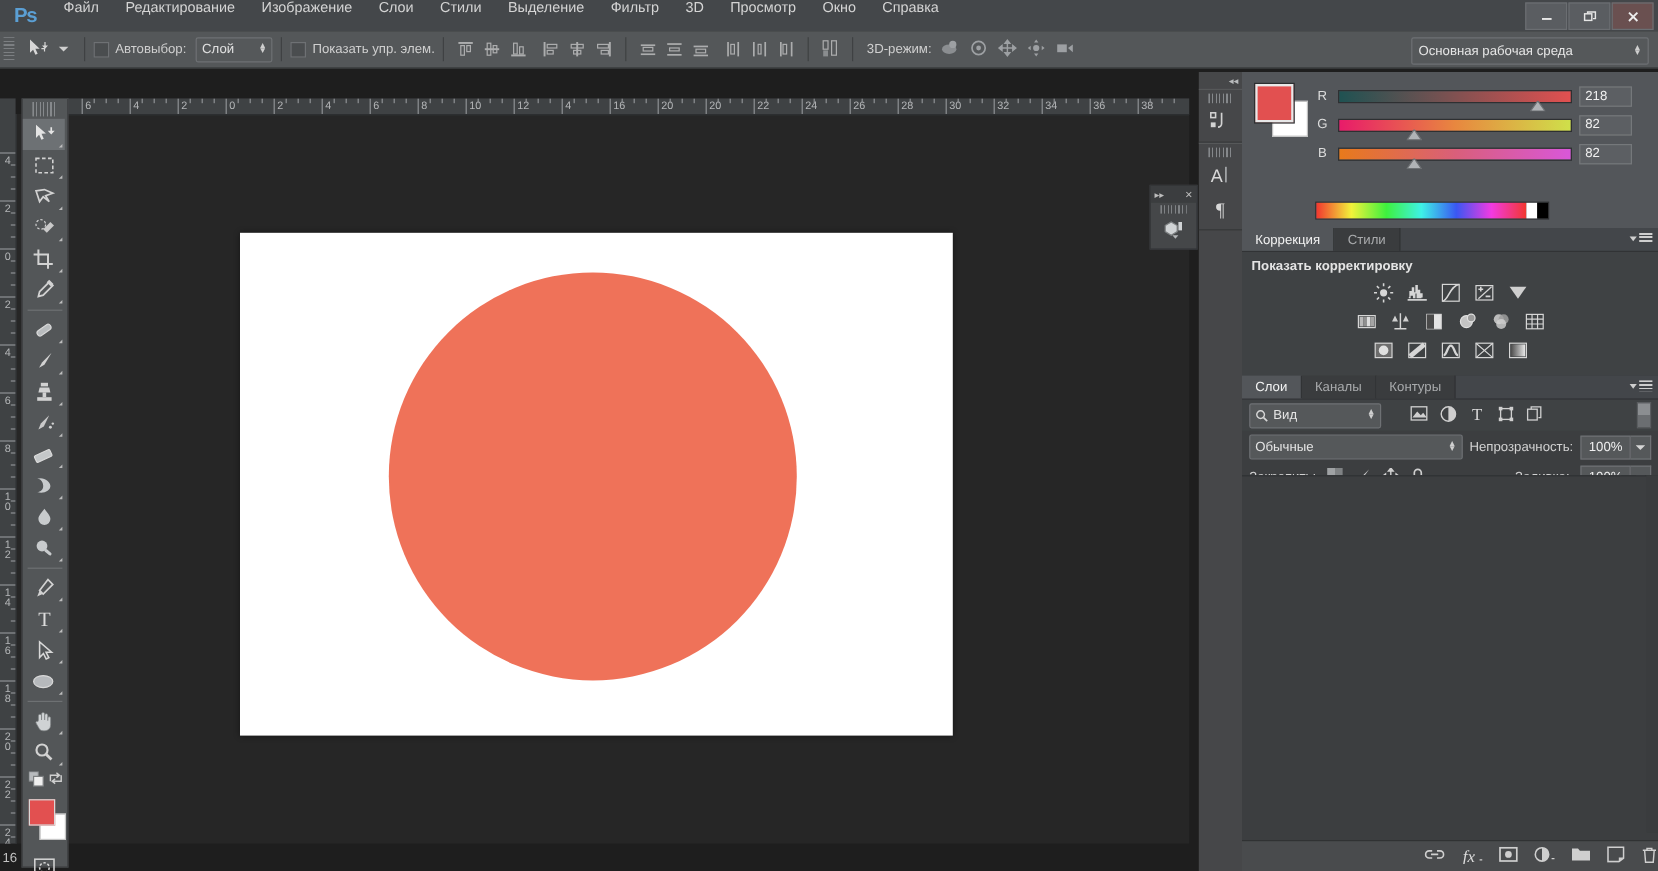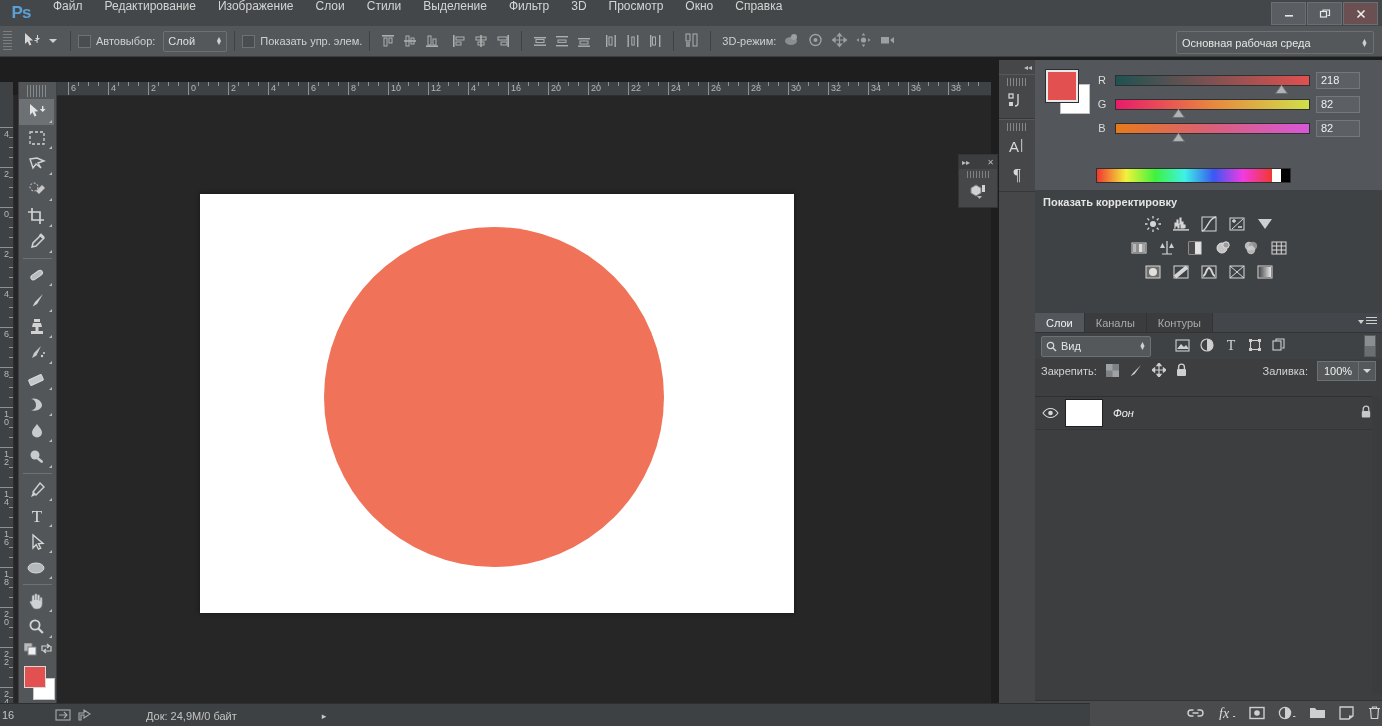--- a/index.html
+++ b/index.html
@@ -810,20 +810,28 @@
           </div>
         </div>
       </div>
       <div class="cp-spectrum">
         <div style="flex:1;background:linear-gradient(to right,#f2372f,#f2f23a,#3ef23e,#3ef2e6,#3a57f2,#f23ae2,#f2372f);"></div>
         <div style="width:9px;background:#ffffff;"></div>
         <div style="width:9px;background:#000000;"></div>
       </div>
     </div>
 
+    <div class="panel-tabbar">
+      <div class="ptab active">Коррекция</div>
+      <div class="ptab">Стили</div>
+      <div class="pmenu">
+          <span class="cara"></span>
+          <span class="lines"></span>
+        </div>
+    </div>
     <div class="adjpanel">
       <div class="adj-title">Показать корректировку</div>
       <div class="adj-row">
         <div class="adj-ico">
             <svg width="18" height="18" viewBox="0 0 18 18">
               <circle cx="9" cy="9" r="3" fill="#d6d6d6"></circle>
               <g stroke="#d6d6d6" stroke-width="1.3">
                 <path d="M9 1v2.5M9 14.5V17M1 9h2.5M14.5 9H17M3.4 3.4l1.8 1.8M12.8 12.8l1.8 1.8M14.6 3.4l-1.8 1.8M5.2 12.8l-1.8 1.8"></path>
               </g>
             </svg>
@@ -977,20 +985,35 @@
                 </g>
               </svg></span>
           <span><svg width="14" height="14" viewBox="0 0 14 14">
                 <rect x="1" y="3" width="8" height="9" fill="none" stroke="#cfcfcf" stroke-width="1.1"></rect>
                 <path d="M4 3V1h8v9h-2" fill="none" stroke="#cfcfcf" stroke-width="1.1"></path>
               </svg></span>
         </div>
         <div class="lp-toggle"></div>
       </div>
 
+      <div class="lp-blend">
+        <div class="blend-sel">
+          <span>Обычные</span>
+          <span class="spin">▲<br>▼</span>
+        </div>
+        <span class="lp-lbl">Непрозрачность:</span>
+        <div style="display:flex;">
+          <div class="num-box">100%</div>
+          <div class="num-arrow">
+              <svg width="8" height="6" viewBox="0 0 8 6">
+                <path d="M0 1h8L4 5z" fill="#d6d6d6"></path>
+              </svg>
+            </div>
+        </div>
+      </div>
 
       <div class="lp-lock">
         <span class="lp-lbl">Закрепить:</span>
         <span><svg width="13" height="13" viewBox="0 0 13 13">
               <rect width="13" height="13" fill="#7f8284"></rect>
               <g fill="#9fa2a4">
                 <rect x="0" y="0" width="6.5" height="6.5"></rect>
                 <rect x="6.5" y="6.5" width="6.5" height="6.5"></rect>
               </g>
             </svg></span>
@@ -1009,36 +1032,20 @@
           <div class="num-box">100%</div>
           <div class="num-arrow">
               <svg width="8" height="6" viewBox="0 0 8 6">
                 <path d="M0 1h8L4 5z" fill="#d6d6d6"></path>
               </svg>
             </div>
         </div>
       </div>
 
       <div class="lp-list">
-        <div class="layer-row">
-          <span class="eye">
-            <svg width="17" height="12" viewBox="0 0 17 12">
-                <path d="M1 6s3-4.5 7.5-4.5S16 6 16 6s-3 4.5-7.5 4.5S1 6 1 6z" fill="none" stroke="#d8d8d8" stroke-width="1.1"></path>
-                <circle cx="8.5" cy="6" r="2.3" fill="#d8d8d8"></circle>
-              </svg>
-          </span>
-          <span class="thumb"></span>
-          <span class="layer-name bg">Фон</span>
-          <span class="lock-ico">
-            <svg width="12" height="14" viewBox="0 0 12 14">
-                <path d="M3.2 6V4a2.8 2.8 0 015.6 0v2" fill="none" stroke="#c8c8c8" stroke-width="1.3"></path>
-                <rect x="1.8" y="6" width="8.4" height="6.6" rx="1" fill="#c8c8c8"></rect>
-              </svg>
-          </span>
-        </div>
       </div>
       <div class="scrollbar"></div>
 
       <div class="lp-footer">
         <span><svg width="17" height="14" viewBox="0 0 17 14">
               <path d="M6.5 4H4a3 3 0 000 6h2.5M10.5 4H13a3 3 0 010 6h-2.5M5.5 7h6" fill="none" stroke="#cfcfcf" stroke-width="1.4"></path>
             </svg></span>
         <span><svg width="19" height="15" viewBox="0 0 19 15">
               <text x="2" y="13" font-family="Liberation Serif,serif" font-style="italic" font-size="14" fill="#dcdcdc">fx</text>
               <path d="M16 11.5h2.2" stroke="#cfcfcf"></path>
@@ -1059,31 +1066,16 @@
               <path d="M1 1h13v9l-4 3H1z" fill="none" stroke="#cfcfcf" stroke-width="1.3"></path>
               <path d="M14 9.5l-4 3.5V9.5z" fill="#cfcfcf"></path>
             </svg></span>
         <span><svg width="15" height="15" viewBox="0 0 15 15">
               <path d="M2 3.5h11M5.5 3.5V2h4v1.5M3.5 3.5l.8 10h6.4l.8-10" fill="none" stroke="#cfcfcf" stroke-width="1.2"></path>
             </svg></span>
       </div>
     </div>
   </div>
 
-  <div class="statusbar">
-    <span class="sb-icon">
-      <svg width="16" height="14" viewBox="0 0 16 14">
-          <rect x="1" y="2" width="14" height="10" fill="none" stroke="#c3c3c3" stroke-width="1.1"></rect>
-          <path d="M4 7h8M9 4l3 3-3 3" fill="none" stroke="#c3c3c3" stroke-width="1.1"></path>
-        </svg>
-    </span>
-    <span class="sb-icon">
-      <svg width="16" height="14" viewBox="0 0 16 14">
-          <path d="M1 12V5h5V2l6 4-6 4V7H3v5z" fill="none" stroke="#c3c3c3" stroke-width="1.1"></path>
-        </svg>
-    </span>
-    <span class="sb-text">Док: 24,9М/0 байт</span>
-    <span class="sb-arrow">▸</span>
-  </div>
 
   <span style="position:absolute;left:2px;top:709px;font-size:11px;color:#c3c3c3;">16</span>
 
 </div>
 
 </body></html>

